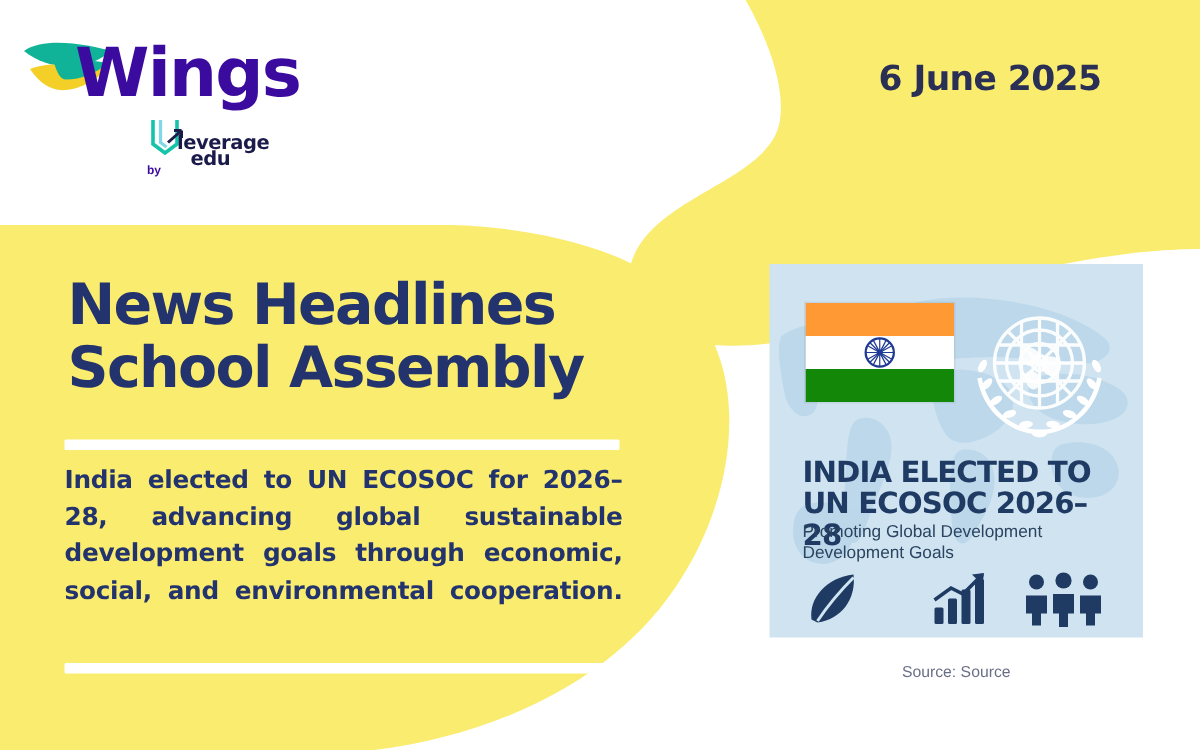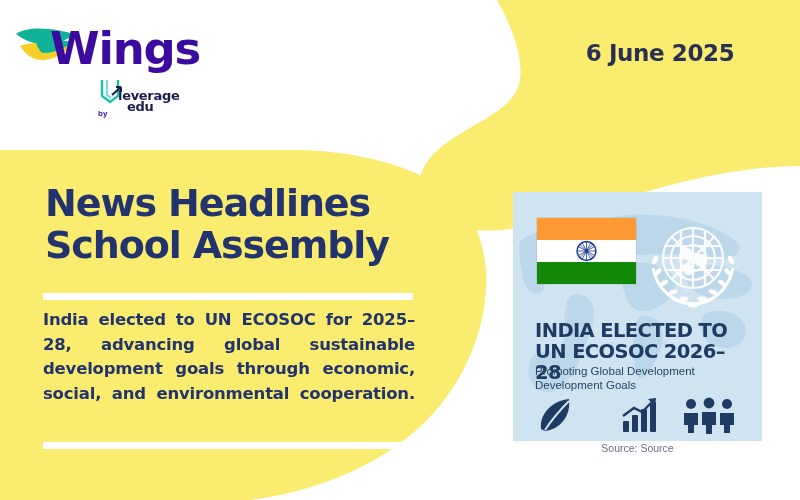--- a/index.html
+++ b/index.html
@@ -57,21 +57,21 @@
     position:absolute;left:43px;top:308px;width:372px;
     font-size:16.5px;line-height:24.5px;font-weight:bold;
     color:#23336E;text-align:justify;
     font-family:"DejaVu Sans", sans-serif;letter-spacing:-0.2px;
   }
   .body-text::after{content:"";display:inline-block;width:100%;}
 
   
   .card{
     position:absolute;left:513px;top:176px;width:249px;height:249px;
-    background:#CFE3F0;overflow:hidden;margin-top:16px;
+    background:#CFE3F0;overflow:hidden;
   }
   .card-map{position:absolute;left:0;top:0;width:249px;height:249px;opacity:.55;}
   .flag{position:absolute;left:24px;top:26px;width:99px;height:66px;box-shadow:0 0 0 1px rgba(0,0,0,.06);}
   .un{position:absolute;left:128px;top:18px;width:104px;height:104px;}
   .card-title{
     position:absolute;left:22px;top:128px;width:215px;
     font-size:19.5px;line-height:21px;font-weight:bold;color:#1F3B63;
     font-family:"DejaVu Sans", sans-serif;letter-spacing:-0.6px;
   }
   .card-sub{
@@ -122,21 +122,21 @@
   </div>
 
   <div class="date">6 June 2025</div>
 
   <div class="headline">
     <div>News Headlines</div>
     <div>School Assembly</div>
   </div>
 
   <div class="rule top"></div>
-  <div class="body-text">India elected to UN ECOSOC for 2025–28, advancing global sustainable development goals through economic, social, and environmental cooperation.</div>
+  <div class="body-text">India elected to UN ECOSOC for 2026–28, advancing global sustainable development goals through economic, social, and environmental cooperation.</div>
   <div class="rule bottom"></div>
 
   <div class="card">
 
     <svg class="card-map" viewBox="0 0 249 249">
       <g fill="#AECFE6">
         <path d="M8,48 C20,40 34,38 46,42 C54,45 60,52 58,60 C56,70 44,74 36,82 C30,88 34,96 28,100 C20,105 12,96 10,86 C8,74 4,56 8,48 Z"></path>
         <path d="M58,104 C66,100 76,104 80,114 C84,126 78,140 72,154 C66,168 62,186 56,186 C50,186 48,168 50,152 C52,134 50,110 58,104 Z"></path>
         <path d="M96,26 C120,20 150,22 176,28 C196,33 212,40 224,50 C230,56 226,64 214,66 C196,68 172,62 150,62 C128,62 108,66 98,60 C90,54 88,30 96,26 Z"></path>
         <path d="M112,72 C130,68 152,72 160,84 C166,94 160,106 150,112 C138,120 124,122 118,114 C110,104 104,76 112,72 Z"></path>

